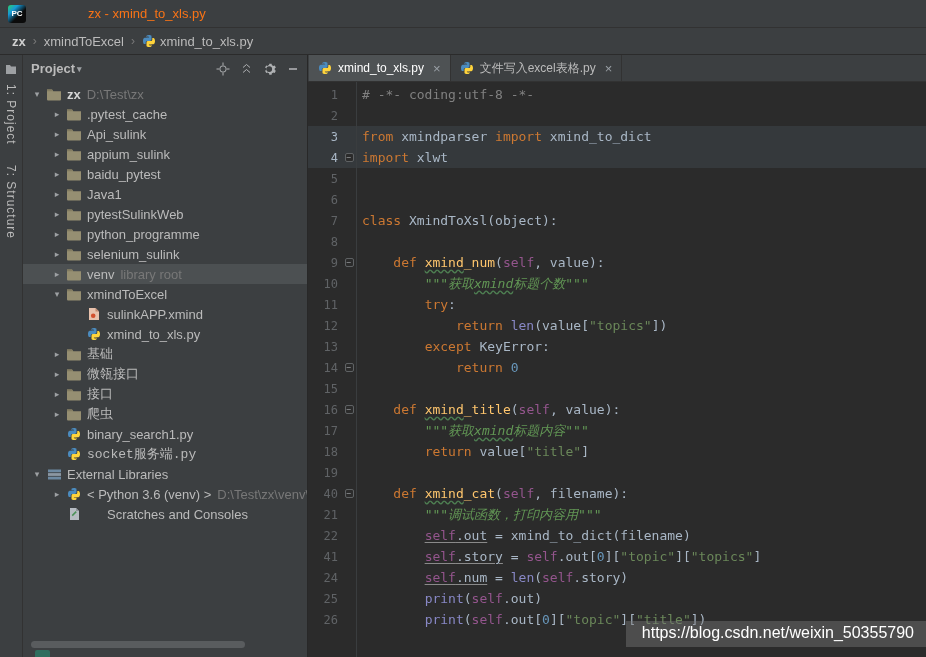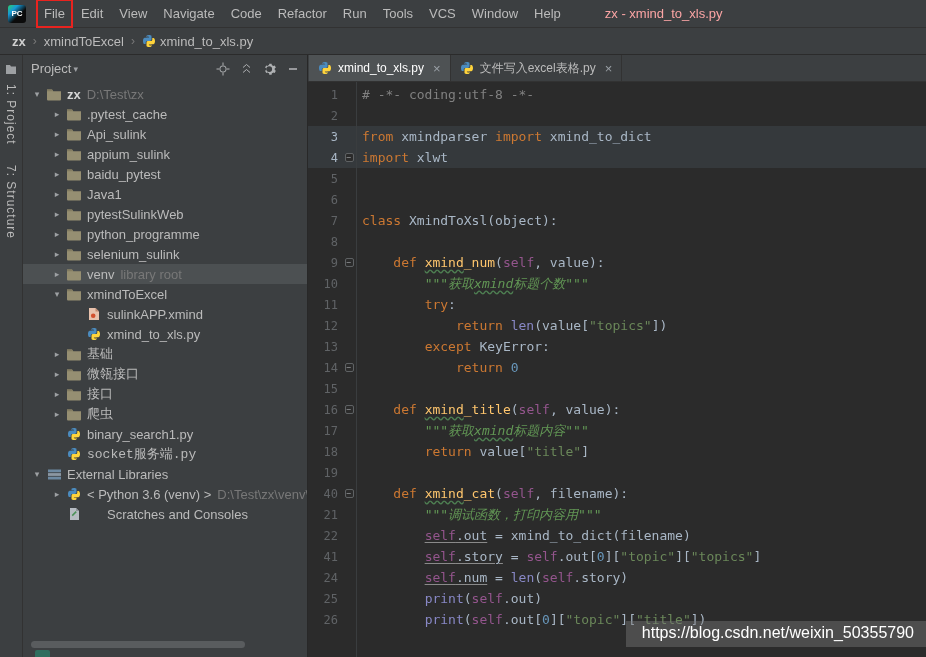--- a/index.html
+++ b/index.html
@@ -7,39 +7,39 @@
   body{font-family:"Liberation Sans",sans-serif;background:#2b2b2b;color:#bbb}
   .app{width:926px;height:657px;display:flex;flex-direction:column;background:#3c3f41;position:relative}
 
   
   .menu-bar{height:28px;flex:0 0 28px;display:flex;align-items:center;padding:0 6px;background:#3c3f41;font-size:13px;color:#bbbbbb;border-bottom:1px solid #323232}
   .logo{width:18px;height:18px;border-radius:3px;margin:0 10px 0 2px;display:flex;align-items:center;justify-content:center;
         background:linear-gradient(135deg,#2bd06c 0%,#1799d6 28%,#0b0b0b 60%,#0b0b0b 100%);color:#fff;font-size:8px;font-weight:bold;letter-spacing:0}
   .menus{display:flex;align-items:center}
   .menu-item{padding:4px 8px;cursor:default;white-space:nowrap}
   .menu-item.annotated{border:2px solid #e8231f;padding:5px 6px}
-  .win-title{color:#fca5a5;margin-left:36px;white-space:nowrap}
+  .win-title{color:#f97316;margin-left:52px;white-space:nowrap}
 
   
   .breadcrumb-bar{height:27px;flex:0 0 27px;display:flex;align-items:center;padding:0 12px;background:#3c3f41;border-bottom:1px solid #2b2b2b;font-size:13px;color:#bbbbbb}
   .crumb{display:flex;align-items:center;gap:4px}
   .crumb-first{font-weight:bold;color:#d0d0d0}
   .crumb-sep{color:#787878;margin:0 7px;font-size:12px}
   .crumb .c-icon{display:inline-flex;align-items:center}
 
   
   .main{flex:1;display:flex;min-height:0}
   .tool-strip{width:23px;flex:0 0 23px;background:#3c3f41;border-right:1px solid #323232;display:flex;flex-direction:column;align-items:center;padding-top:6px;gap:20px}
   .strip-btn{display:flex;flex-direction:column;align-items:center;gap:5px;cursor:default}
   .strip-label{writing-mode:vertical-rl;font-size:12px;color:#bbbbbb;letter-spacing:1px}
 
   
   .project-panel{width:285px;flex:0 0 285px;background:#3c3f41;border-right:1px solid #282828;display:flex;flex-direction:column;position:relative;min-height:0}
   .panel-header{height:27px;flex:0 0 27px;display:flex;align-items:center;padding:0 8px;font-size:13px;color:#bbbbbb}
-  .panel-title{display:flex;align-items:center;gap:2px;font-weight:normal}
+  .panel-title{display:flex;align-items:center;gap:2px;font-weight:bold}
   .panel-caret{font-size:9px;color:#9da0a3}
   .panel-icons{margin-left:auto;display:flex;gap:10px;align-items:center}
   .panel-icons span{display:inline-flex;align-items:center}
   .tree{flex:1;overflow:hidden;font-size:13px;color:#bbbbbb;padding-top:2px}
   .tree-row{height:20px;display:flex;align-items:center;white-space:nowrap;cursor:default}
   .tree-row.selected{background:#2f65ca;color:#fff}
   .tree-row.hovered{background:#4c5052}
   .chev{width:16px;flex:0 0 16px;text-align:center;color:#9da0a3;font-size:9px}
   .t-icon{width:18px;flex:0 0 18px;display:inline-flex;justify-content:center;align-items:center}
   .t-label{margin-left:4px}
@@ -84,33 +84,20 @@
 </style>
 </head>
 <body>
 
 <div class="app">
 
   <div class="menu-bar">
     <div class="logo">
       <span>PC</span>
     </div>
-    <div class="menus">
-        <span class="menu-item annotated">File</span>
-        <span class="menu-item">Edit</span>
-        <span class="menu-item">View</span>
-        <span class="menu-item">Navigate</span>
-        <span class="menu-item">Code</span>
-        <span class="menu-item">Refactor</span>
-        <span class="menu-item">Run</span>
-        <span class="menu-item">Tools</span>
-        <span class="menu-item">VCS</span>
-        <span class="menu-item">Window</span>
-        <span class="menu-item">Help</span>
-      </div>
     <div class="win-title">zx - xmind_to_xls.py</div>
   </div>
 
   <div class="breadcrumb-bar">
       <span class="crumb crumb-first">
         <span>zx</span>
       </span>
       <span class="crumb-sep">›</span>
       <span class="crumb">
         <span>xmindToExcel</span>

